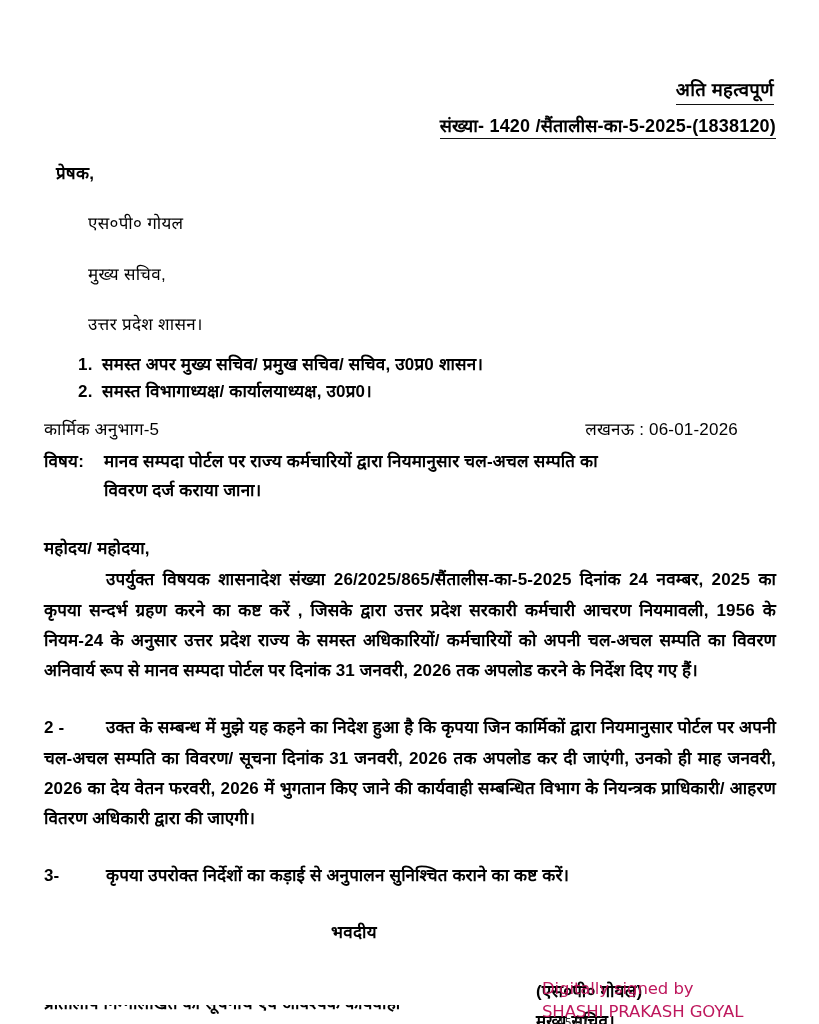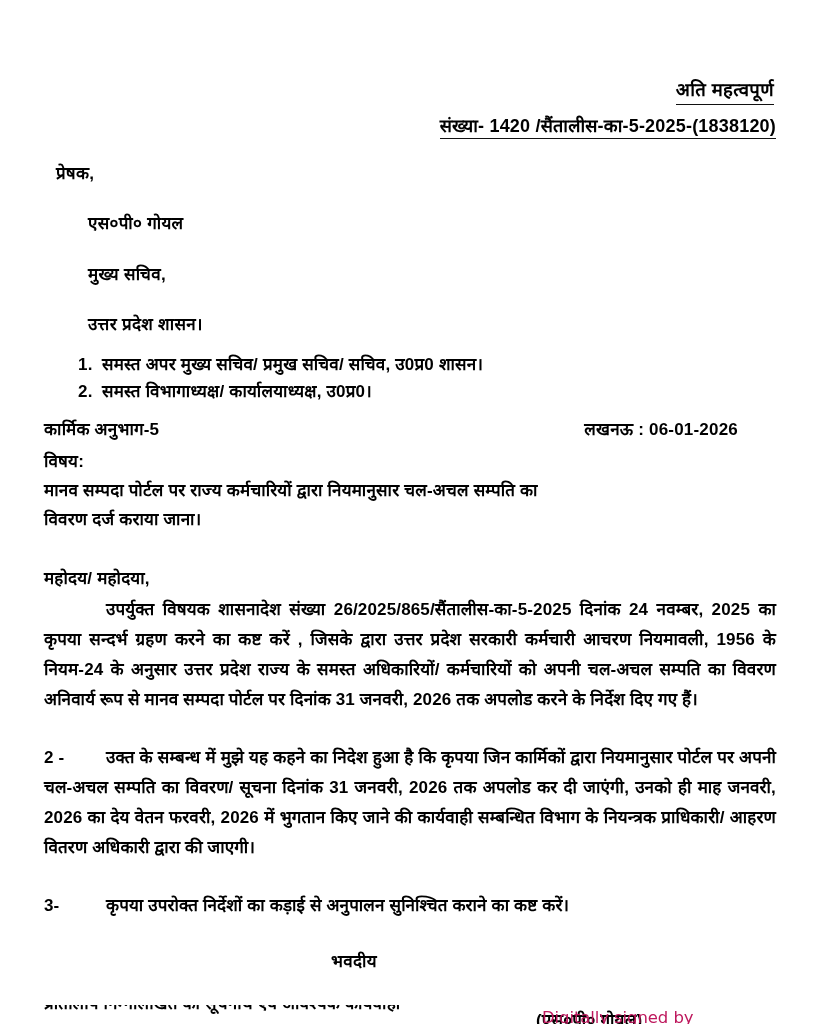--- a/index.html
+++ b/index.html
@@ -66,21 +66,21 @@
     letter-spacing: 0.2px;
     margin-left: 12px;
   }
   .from-list {
     margin: 3px 0 0 0;
     padding: 0;
     list-style: none;
   }
   .from-list li {
     font-size: 17px;
-    font-weight: 700;
+    font-weight: 400;
     line-height: 1.62;
     letter-spacing: 0.3px;
     padding-left: 44px;
     margin-top: 23px;
   }
 
   .to-block {
     margin-top: 12px;
   }
   .to-list {
@@ -103,36 +103,35 @@
     top: 0;
   }
 
   
   .section-row {
     display: flex;
     justify-content: space-between;
     align-items: flex-start;
     margin-top: 11px;
     font-size: 17px;
-    font-weight: 700;
+    font-weight: 400;
     letter-spacing: 0.2px;
   }
   .section-row .place-date {
     padding-right: 38px;
   }
 
   
   .subject-row {
     display: flex;
     margin-top: 7px;
     font-size: 17px;
     font-weight: 600;
     line-height: 1.72;
     letter-spacing: 0.2px;
-    flex-direction: column;
   }
   .subject-label {
     flex: 0 0 auto;
     padding-right: 20px;
   }
   .subject-text {
     flex: 1 1 auto;
     text-align: justify;
     text-align-last: left;
   }

